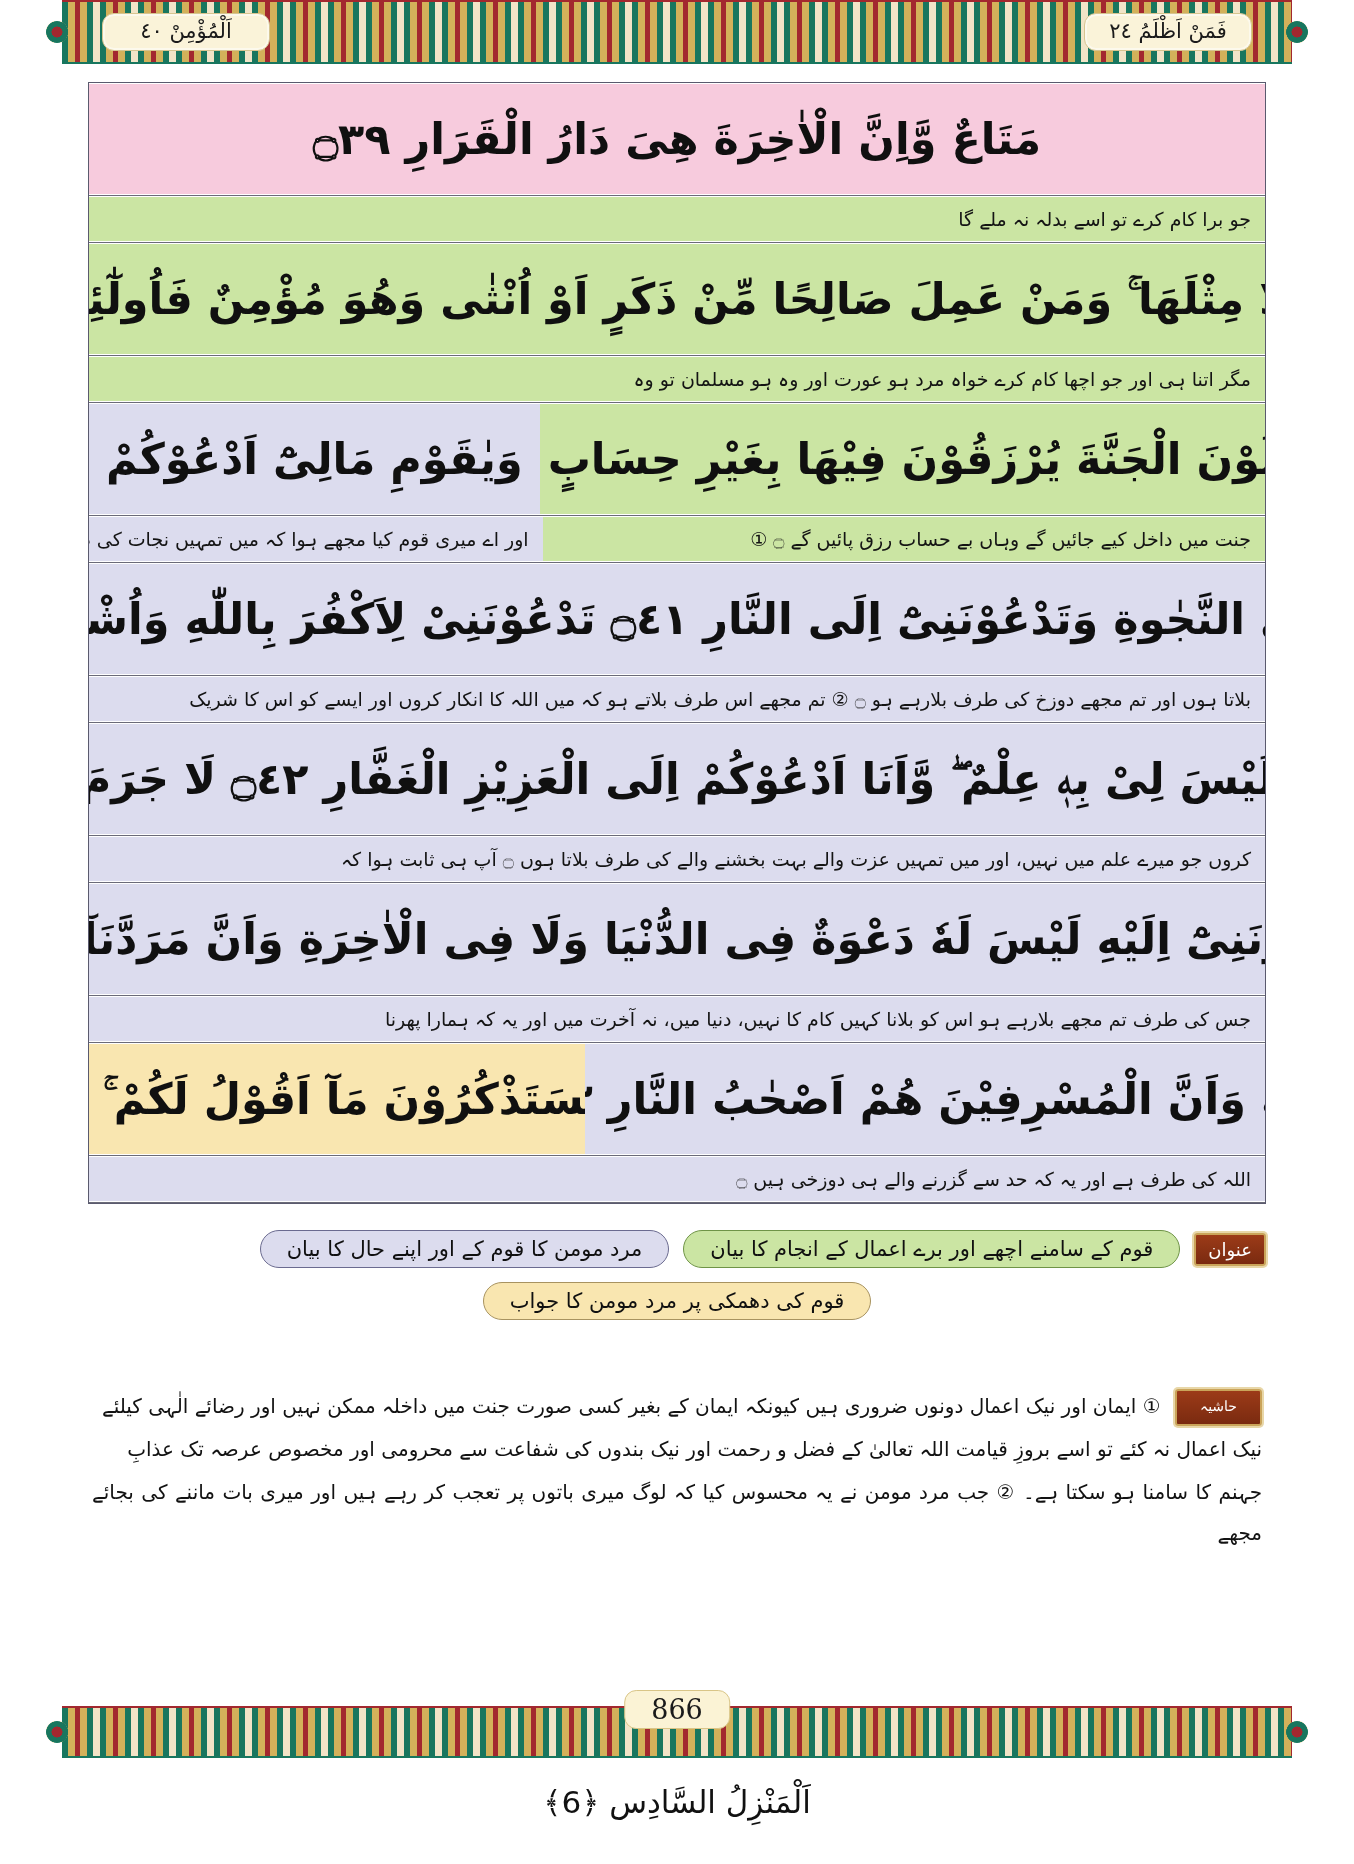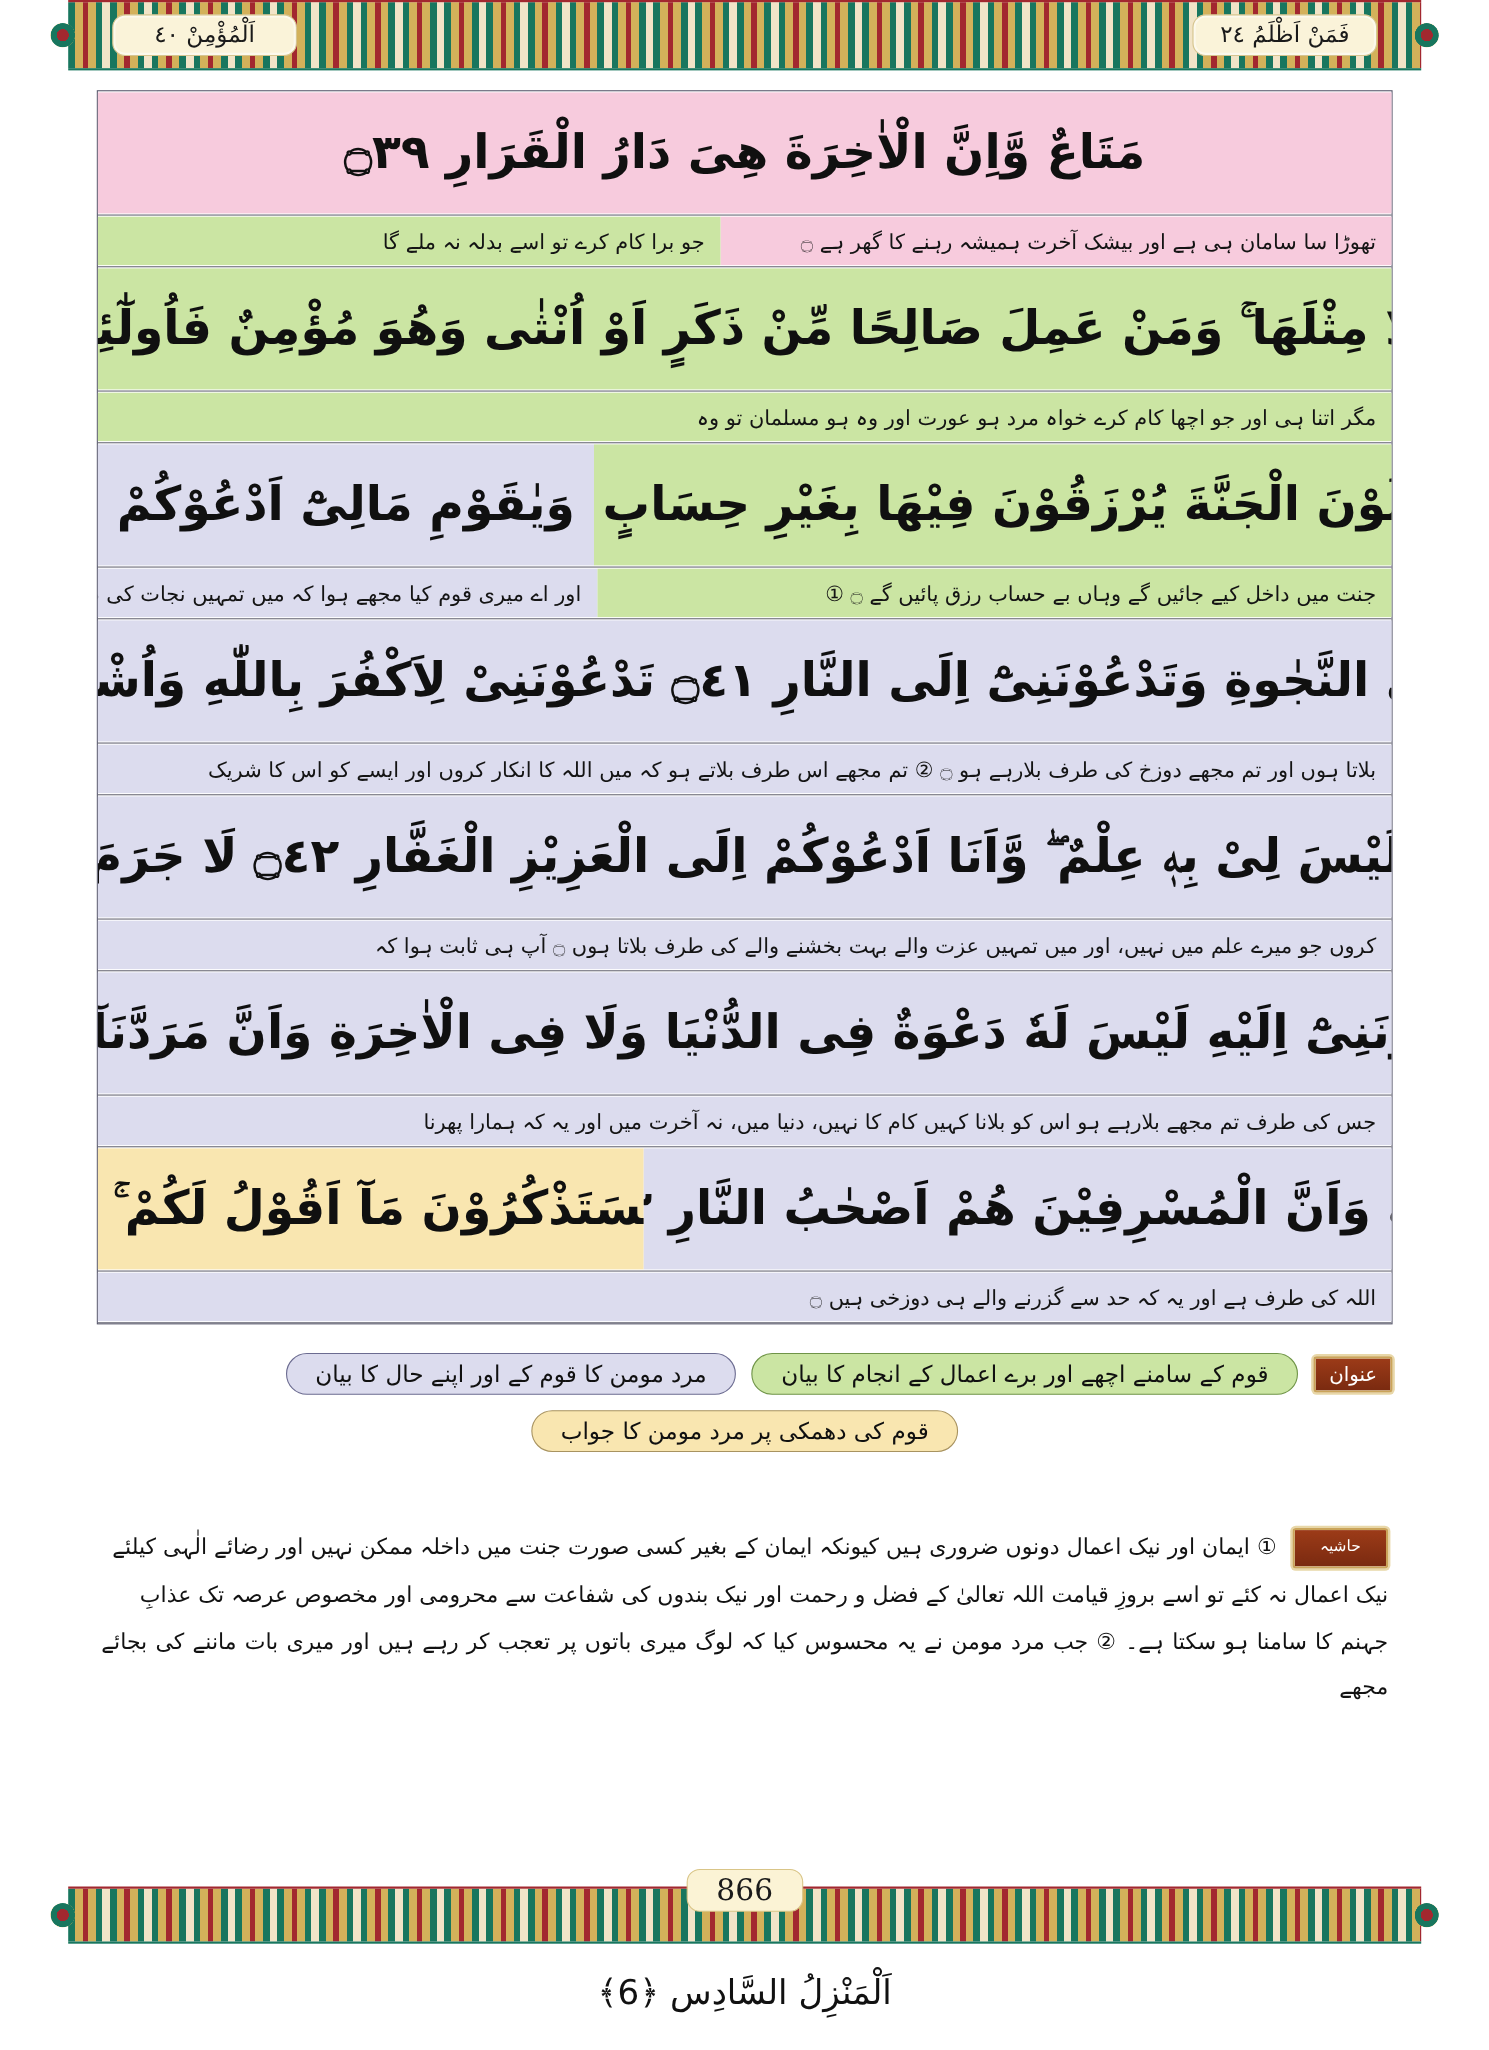--- a/index.html
+++ b/index.html
@@ -163,21 +163,21 @@
     line-height:2.05;
     color:#121212;
     text-align:justify;
     font-family:"DejaVu Sans","Liberation Sans",sans-serif;
   }
   .footnotes p{margin:0 0 2px 0;}
 
   
   .footer-wrap{
     position:absolute;
-    left:0;right:0;bottom:34px;
+    left:0;right:0;bottom:44px;
   }
   .page-number{
     position:absolute;
     left:50%; transform:translateX(-50%);
     top:-16px;
     background:#fbf3d5;
     border:1px solid #d9c587;
     border-radius:12px;
     padding:3px 26px;
     font-size:27px;
@@ -203,21 +203,20 @@
     <div class="band-cartouche">اَلْمُؤْمِنْ ٤٠</div>
     <div class="band-cartouche">فَمَنْ اَظْلَمُ ٢٤</div>
   </div>
 
   <div class="quran-body">
 
     <div class="ayah-row">
       <div class="ayah-seg bg-pink" style="flex:52">مَتَاعٌ وَّاِنَّ الْاٰخِرَةَ هِىَ دَارُ الْقَرَارِ ۝٣٩</div>
     </div>
     <div class="trans-row">
-      <div class="trans-seg bg-pink" style="flex:52">تھوڑا سا سامان ہی ہے اور بیشک آخرت ہمیشہ رہنے کا گھر ہے ۝</div>
       <div class="trans-seg bg-green" style="flex:48">جو برا کام کرے تو اسے بدلہ نہ ملے گا</div>
     </div>
 
     <div class="ayah-row">
       <div class="ayah-seg bg-green" style="flex:100">اِلَّا مِثْلَهَا ۚ وَمَنْ عَمِلَ صَالِحًا مِّنْ ذَكَرٍ اَوْ اُنْثٰى وَهُوَ مُؤْمِنٌ فَاُولٰٓئِكَ</div>
     </div>
     <div class="trans-row">
       <div class="trans-seg bg-green" style="flex:100">مگر اتنا ہی اور جو اچھا کام کرے خواہ مرد ہو عورت اور وہ ہو مسلمان تو وہ</div>
     </div>
 

